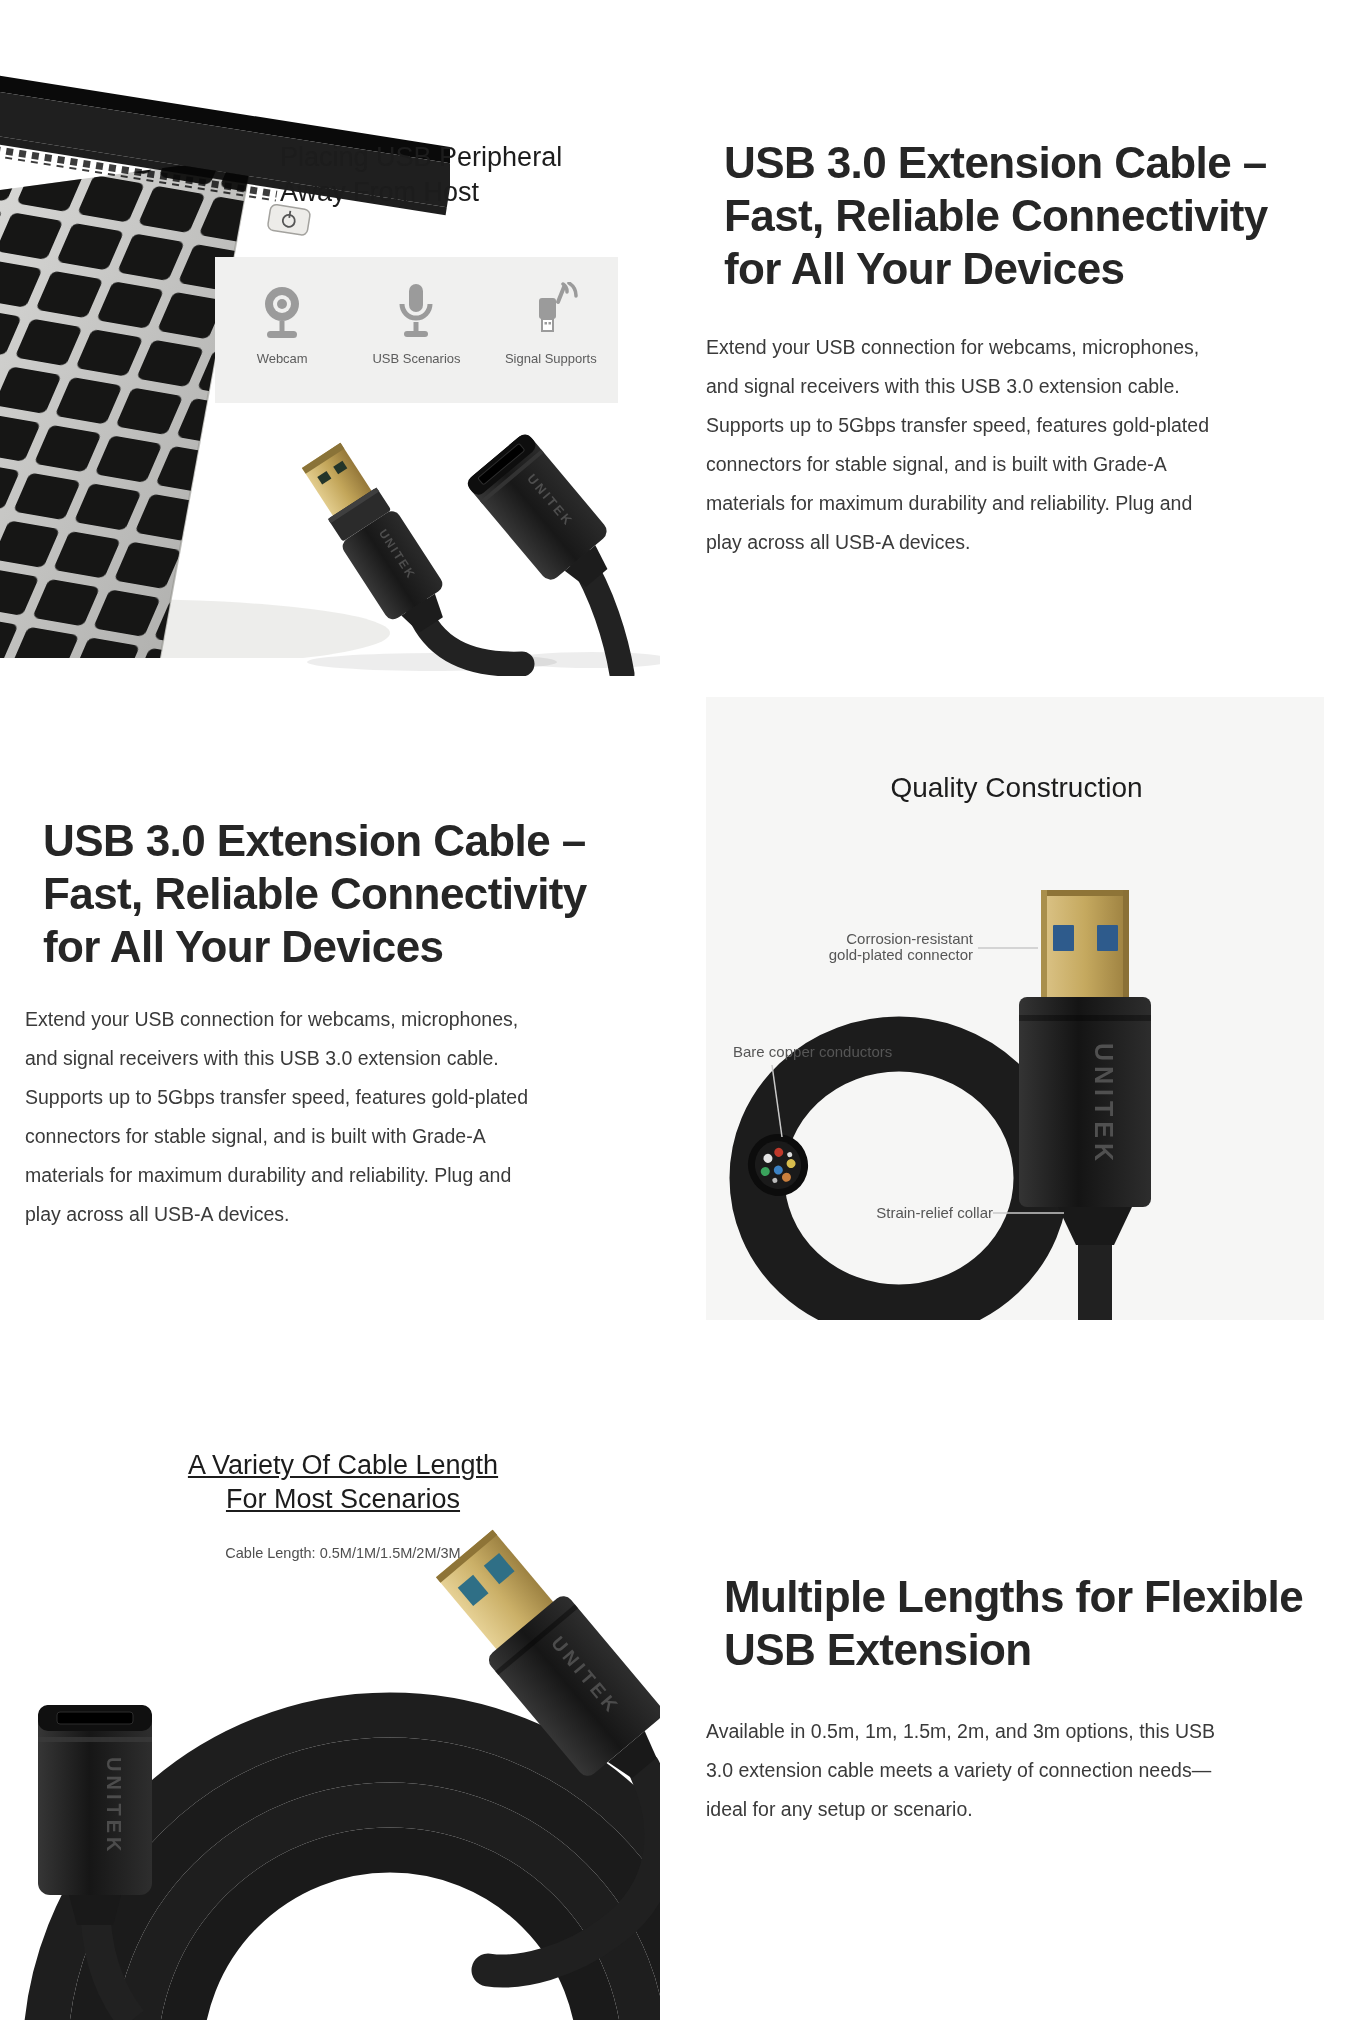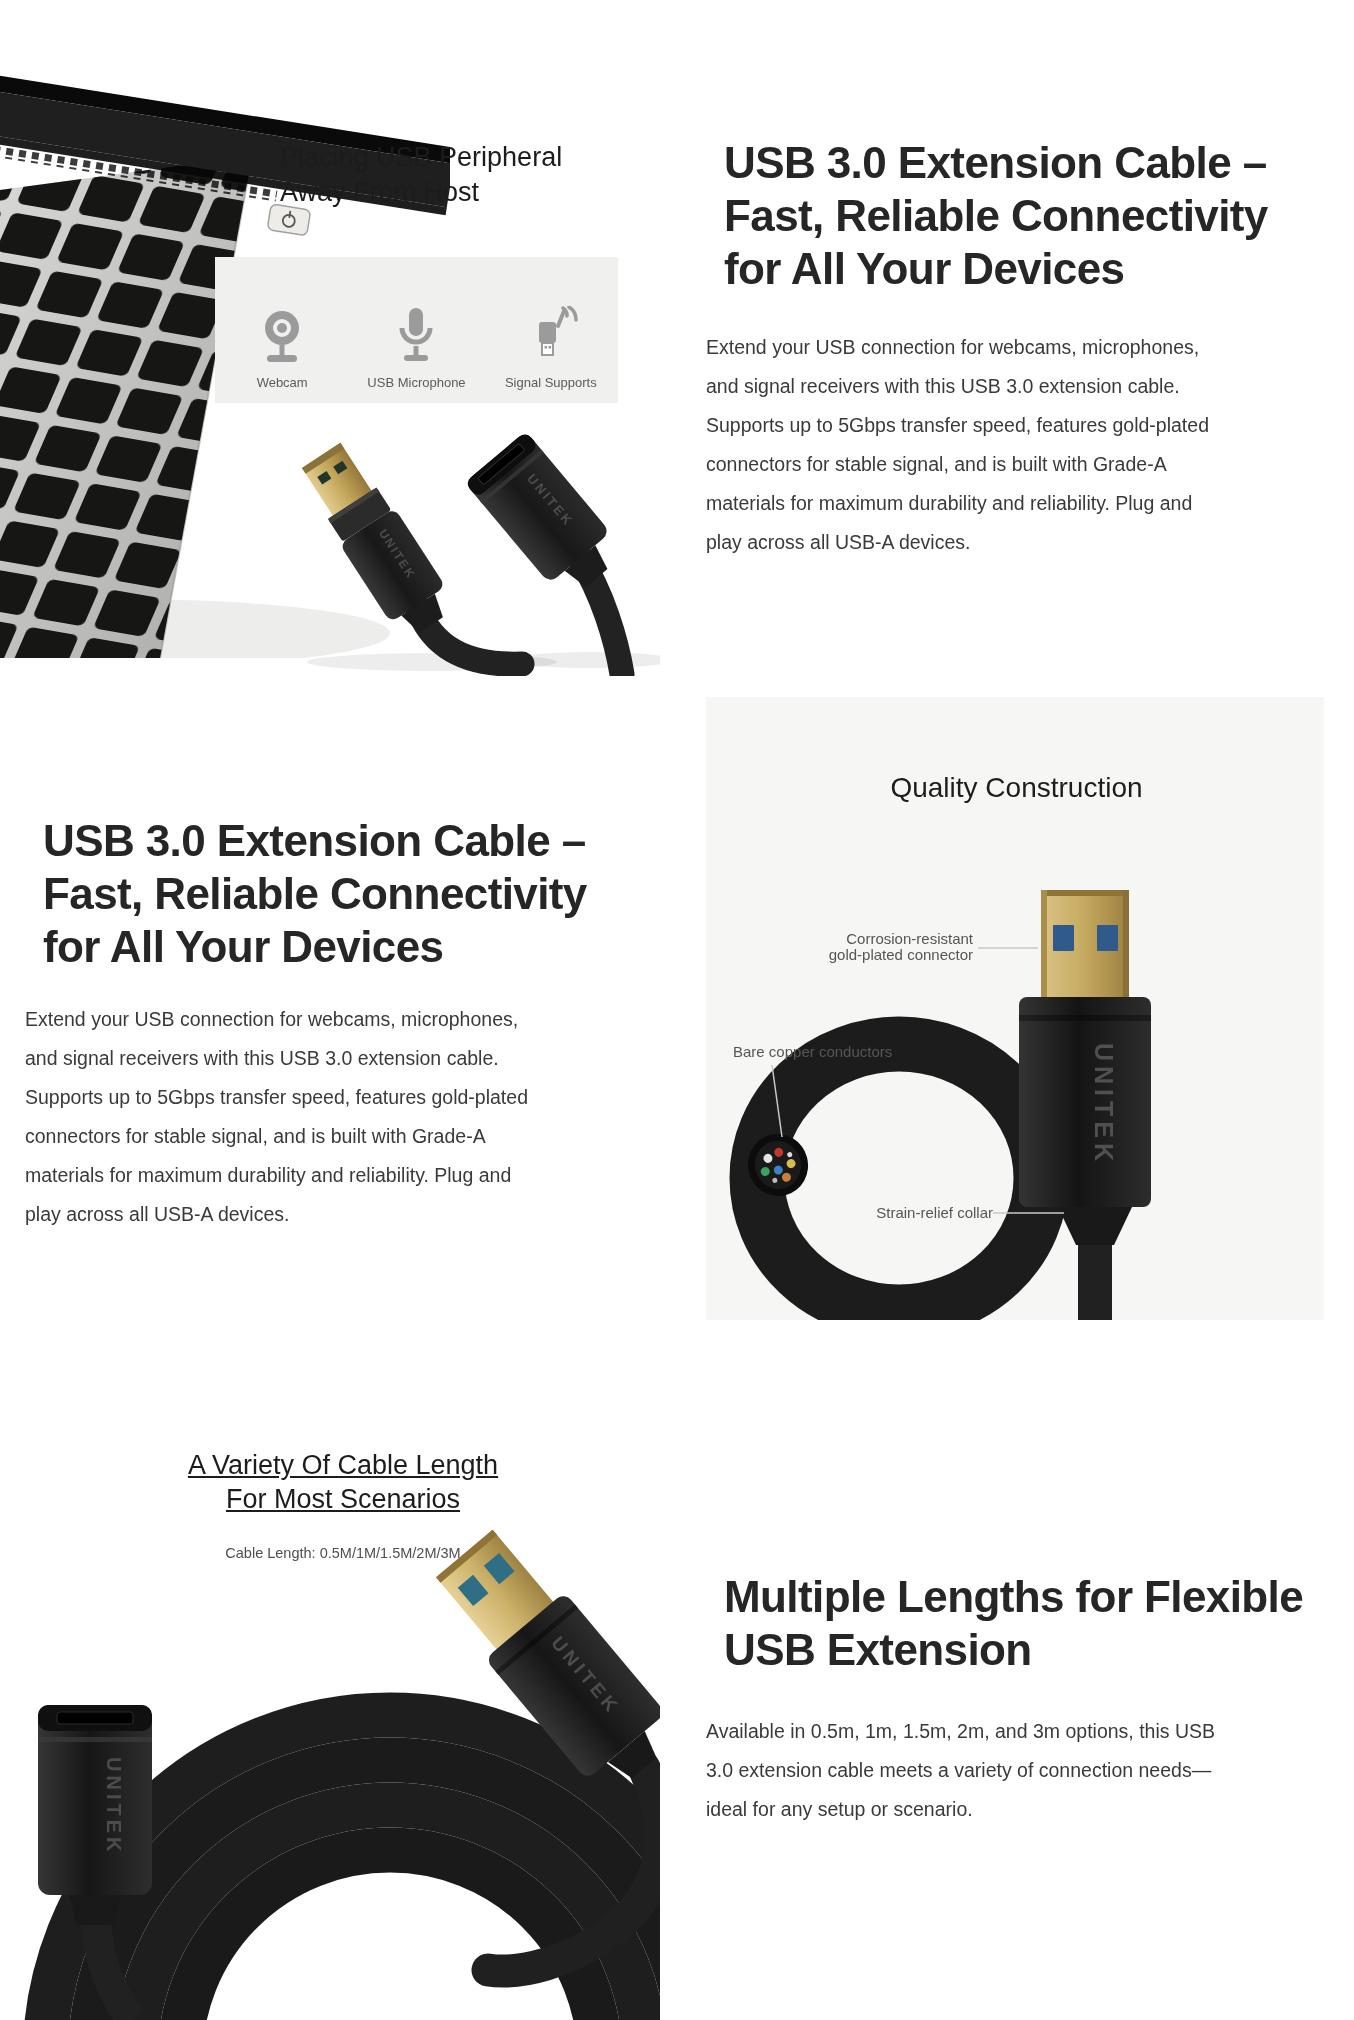--- a/index.html
+++ b/index.html
@@ -6,21 +6,21 @@
   .page{position:relative;width:1324px;height:2020px;overflow:hidden;background:#ffffff;
         font-family:"Liberation Sans","DejaVu Sans",sans-serif;}
   .h2{position:absolute;font-weight:700;font-size:44px;line-height:53px;color:#262626;
       letter-spacing:-0.6px;white-space:pre-line;margin:18px;}
   .body-p{position:absolute;font-size:19.5px;line-height:39px;color:#3a3a3a;
       white-space:pre-line;width:660px;margin:0;}
   .img-h{position:absolute;font-size:27px;line-height:35px;font-weight:500;color:#1c1c1c;
       white-space:pre-line;margin:0;}
   .laptop-photo{position:absolute;left:0;top:58px;width:450px;height:600px;}
   .icon-panel{position:absolute;left:215px;top:257px;width:403px;height:146px;
-      background:#f0f0ef;display:flex;align-items:flex-end;}
+      background:#f0f0ef;display:flex;align-items:center;}
   .icon-col{width:33.33%;display:flex;flex-direction:column;align-items:center;
       padding-bottom:13px;}
   .icon-col svg{display:block;}
   .icon-label{margin-top:7px;font-size:13px;color:#5c5c5c;white-space:nowrap;}
   .connectors-photo{position:absolute;left:282px;top:408px;width:378px;height:268px;}
   .quality-box{position:absolute;left:706px;top:697px;width:621px;height:623px;
       background:#f6f6f5;}
   .quality-box svg{position:absolute;left:0;top:0;}
   .q-title{position:absolute;left:0;top:75px;width:621px;text-align:center;
       font-size:28px;font-weight:500;color:#1d1d1d;margin:0;}
@@ -90,21 +90,21 @@
       </svg>
       <div class="icon-label">Webcam</div>
     </div>
     <div class="icon-col">
       <svg width="64" height="62" viewBox="0 0 64 62">
         <rect x="25" y="2" width="14" height="28" rx="7" fill="#9b9b9b"></rect>
         <path d="M18,22 a14,14 0 0 0 28,0" fill="none" stroke="#9b9b9b" stroke-width="5"></path>
         <rect x="29.5" y="40" width="5" height="9" fill="#9b9b9b"></rect>
         <rect x="20" y="49" width="24" height="6" rx="3" fill="#9b9b9b"></rect>
       </svg>
-      <div class="icon-label">USB Microphone</div>
+      <div class="icon-label">USB Scenarios</div>
     </div>
     <div class="icon-col">
       <svg width="64" height="62" viewBox="0 0 64 62">
         <rect x="20" y="16" width="17" height="21" rx="3" fill="#9b9b9b"></rect>
         <rect x="23" y="37" width="11" height="12" fill="#ffffff" stroke="#9b9b9b" stroke-width="2"></rect>
         <rect x="25.5" y="40" width="2.5" height="2.5" fill="#9b9b9b"></rect>
         <rect x="29.5" y="40" width="2.5" height="2.5" fill="#9b9b9b"></rect>
         <line x1="39" y1="20" x2="45" y2="5" stroke="#9b9b9b" stroke-width="4" stroke-linecap="round"></line>
         <path d="M48,10 a9,9 0 0 0 -4,-8" fill="none" stroke="#9b9b9b" stroke-width="3.5" stroke-linecap="round"></path>
         <path d="M55,9 a15,15 0 0 0 -7,-13" fill="none" stroke="#9b9b9b" stroke-width="3.5" stroke-linecap="round" transform="translate(2,5)"></path>

